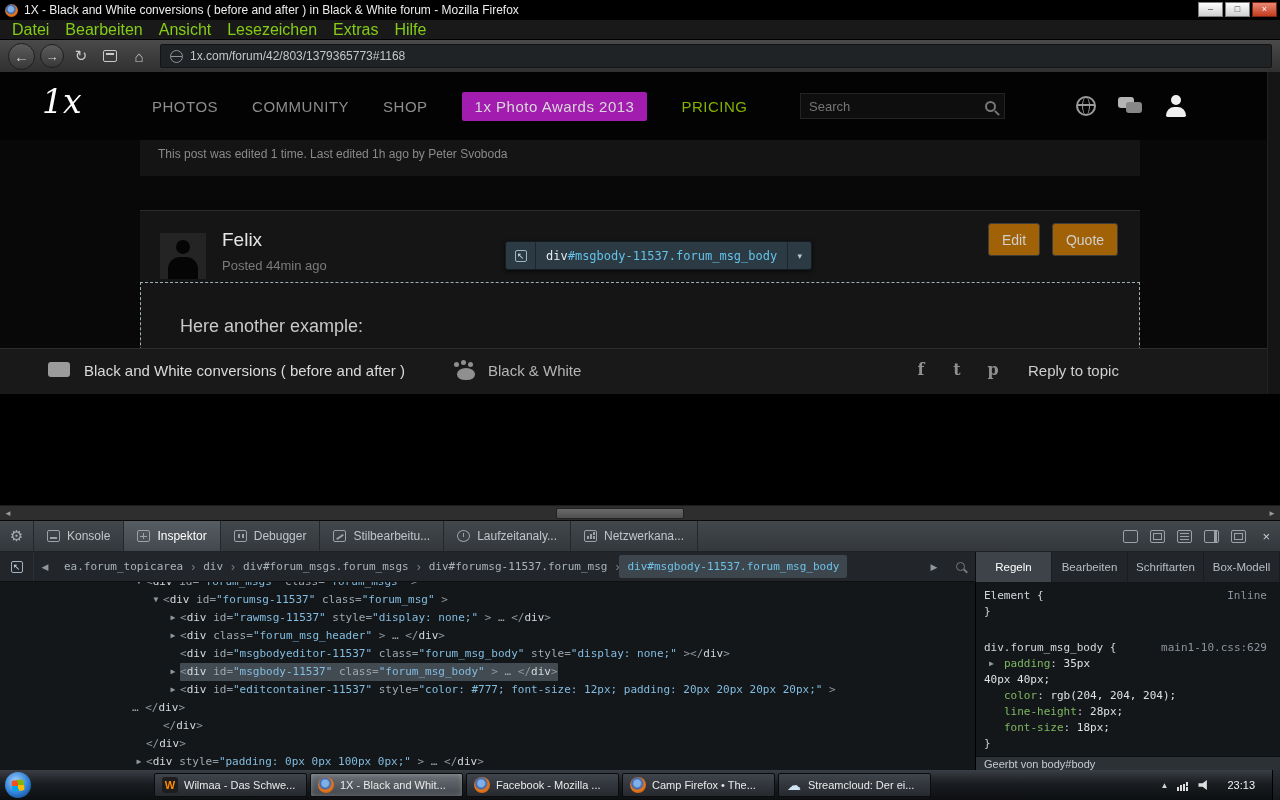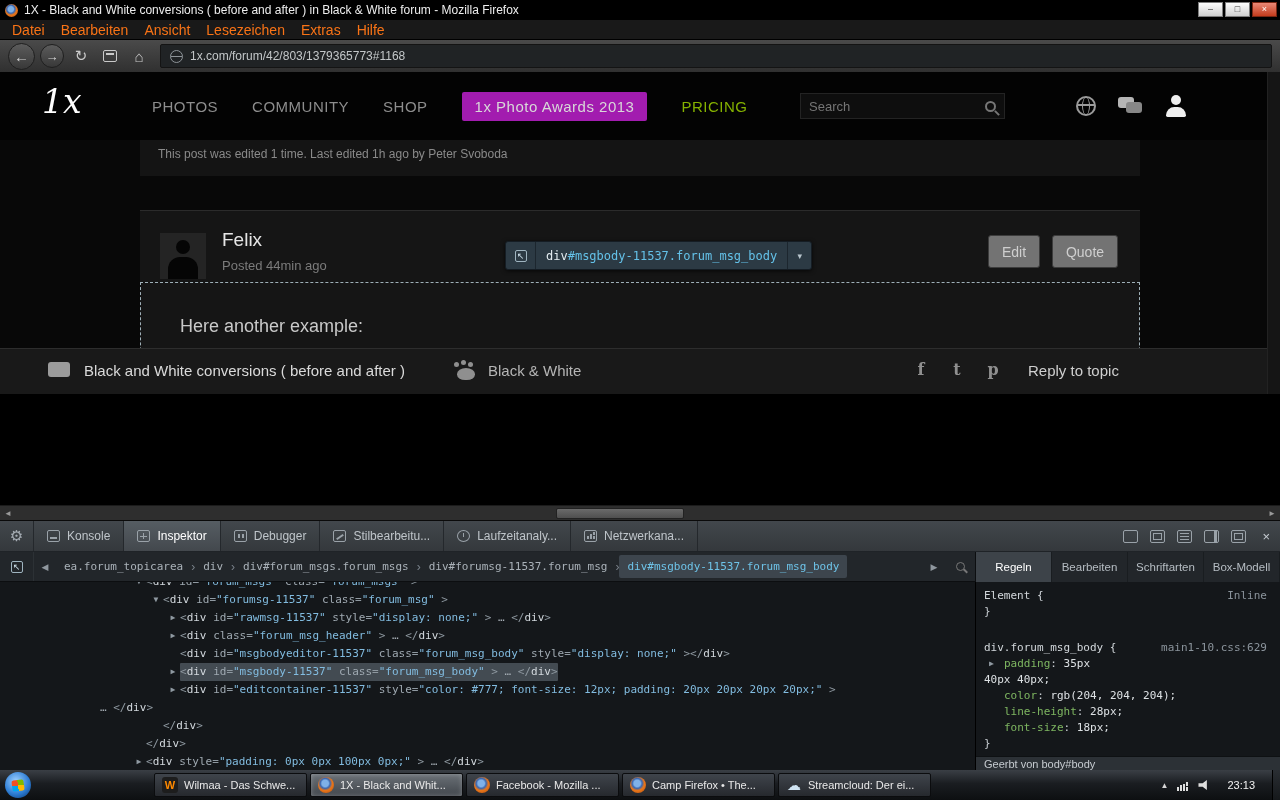--- a/index.html
+++ b/index.html
@@ -9,21 +9,21 @@
 
 .titlebar{position:absolute;top:0;left:0;width:100%;height:20px;background:#000;display:flex;align-items:center;gap:6px;padding-left:5px}
 .fx-ico{width:13px;height:13px;border-radius:50%;background:radial-gradient(circle at 45% 40%,#7fb1e8 0 25%,#3a67b0 38%,#e8761a 55%,#b44f0e 95%);flex:none}
 .title-text{color:#ededed;font-size:12px;white-space:nowrap}
 .win-controls{position:absolute;right:3px;top:2px;display:flex;gap:2px}
 .win-btn{width:25px;height:15px;border:1px solid #7d7d7d;background:linear-gradient(#fdfdfd,#cfcfcf);color:#333;font-size:9px;line-height:13px;text-align:center;cursor:default}
 .win-btn.close{background:linear-gradient(#e98876,#c43c1d);color:#fff;border-color:#7a2714}
 
 
 .menubar{position:absolute;top:20px;left:0;width:100%;height:20px;background:#191919;border-bottom:1px solid #000;display:flex;align-items:center;padding-left:4px}
-.menu-item{color:#f97316;font-size:14px;padding:1px 8px}
+.menu-item{color:#84cc16;font-size:16px;padding:1px 8px}
 
 
 .navbar{position:absolute;top:40px;left:0;width:100%;height:32px;background:linear-gradient(#4a4a4a,#303030);display:flex;align-items:center;padding:0 8px;gap:5px}
 .nav-btn{width:24px;height:24px;border-radius:50%;background:linear-gradient(#5c5c5c,#383838);border:1px solid #1f1f1f;color:#d3d3d3;font-size:13px;display:flex;align-items:center;justify-content:center;flex:none}
 .nav-btn.back{width:27px;height:27px;font-size:15px}
 .nav-btn.flat{border-radius:3px;background:transparent;border-color:transparent;color:#c9c9c9;font-size:15px}
 .pages-ico{width:14px;height:12px;border:1px solid #c9c9c9;border-radius:2px;position:relative}
 .pages-ico::after{content:"";position:absolute;left:2px;top:2px;right:2px;height:2px;background:#c9c9c9}
 .urlbar{flex:1;height:24px;margin-left:4px;background:#202325;border:1px solid #141414;border-radius:2px;display:flex;align-items:center;gap:7px;padding:0 9px;color:#c3c7c9;font-size:12px}
 .url-globe{width:13px;height:13px;border-radius:50%;border:1px solid #8d9398;position:relative;flex:none}
@@ -54,21 +54,21 @@
 .person-ico::before{content:"";position:absolute;left:7px;top:0;width:10px;height:10px;border-radius:50%;background:#efefef}
 .person-ico::after{content:"";position:absolute;left:2px;bottom:0;width:20px;height:10px;border-radius:10px 10px 2px 2px;background:#efefef}
 .prev-card{position:absolute;left:140px;top:62px;width:1000px;height:42px;background:#141414;z-index:1}
 .edit-notice{position:absolute;left:18px;top:13px;font-size:12px;color:#8a8a8a}
 .post-card{position:absolute;left:140px;top:138px;width:1000px;height:295px;background:#151515;border-top:1px solid #2b2b2b;z-index:1}
 .avatar{position:absolute;left:20px;top:22px;width:46px;height:46px;background:#242424;overflow:hidden}
 .avatar::before{content:"";position:absolute;left:16px;top:7px;width:14px;height:14px;border-radius:50%;background:#050505}
 .avatar::after{content:"";position:absolute;left:8px;top:24px;width:30px;height:22px;border-radius:12px 12px 0 0;background:#050505}
 .author{position:absolute;left:82px;top:18px;font-size:19px;color:#e5e5e5}
 .post-meta{position:absolute;left:82px;top:47px;font-size:13px;color:#7b7b7b}
-.btn{position:absolute;top:24px;height:33px;background:#737373;border:1px solid #3c3c3c;border-radius:3px;color:#cfcfcf;font-size:14px;display:flex;align-items:center;justify-content:center}
+.btn{position:absolute;top:12px;height:33px;background:#a16207;border:1px solid #3c3c3c;border-radius:3px;color:#cfcfcf;font-size:14px;display:flex;align-items:center;justify-content:center}
 .btn.edit{left:848px;width:52px}
 .btn.quote{left:912px;width:66px}
 .highlight-box{position:absolute;left:140px;top:210px;width:1000px;height:300px;border:1px dashed #9fb0b8;z-index:2}
 .post-body{position:absolute;left:180px;top:240px;font-size:18px;color:#c9c9c9;line-height:28px;z-index:3}
 .post-line{margin-bottom:28px;white-space:nowrap}
 .infobar{position:absolute;left:505px;top:169px;height:29px;background:#2c3a44;border:1px solid #151d24;border-radius:3px;display:flex;align-items:center;box-shadow:0 1px 4px rgba(0,0,0,.7);z-index:6}
 .infobar .pick{width:30px;height:100%;display:flex;align-items:center;justify-content:center;border-right:1px solid #1c262e}
 .pick-ico{width:12px;height:12px;border:1px solid #9fb4c0;border-radius:2px;color:#cfe2ec;font-size:9px;line-height:10px;text-align:center;display:inline-block}
 .infobar .node{padding:0 10px;font-family:"DejaVu Sans Mono",monospace;font-size:12px;white-space:nowrap}
 .infobar .node .tag{color:#e4ecf1}
@@ -372,21 +372,21 @@
             <span class="code">&lt;<span class="t">div</span> <span class="a">id</span>=<span class="v">"msgbodyeditor-11537"</span> <span class="a">class</span>=<span class="v">"forum_msg_body"</span> <span class="a">style</span>=<span class="v">"display: none;"</span> &gt;&lt;/<span class="t">div</span>&gt;</span>
           </div>
           <div class="m-line sel" style="padding-left:166px">
             <span class="tw">▶</span>
             <span class="code">&lt;<span class="t">div</span> <span class="a">id</span>=<span class="v">"msgbody-11537"</span> <span class="a">class</span>=<span class="v">"forum_msg_body"</span> &gt; <span class="e">…</span> &lt;/<span class="t">div</span>&gt;</span>
           </div>
           <div class="m-line" style="padding-left:166px">
             <span class="tw">▶</span>
             <span class="code">&lt;<span class="t">div</span> <span class="a">id</span>=<span class="v">"editcontainer-11537"</span> <span class="a">style</span>=<span class="v">"color: #777; font-size: 12px; padding: 20px 20px 20px 20px;"</span> &gt;</span>
           </div>
-          <div class="m-line" style="padding-left:86px">
+          <div class="m-line" style="padding-left:118px">
             <span class="tw"></span>
             <span class="code"><span class="e">…</span> &lt;/<span class="t">div</span>&gt;</span>
           </div>
           <div class="m-line" style="padding-left:149px">
             <span class="tw"></span>
             <span class="code">&lt;/<span class="t">div</span>&gt;</span>
           </div>
           <div class="m-line" style="padding-left:132px">
             <span class="tw"></span>
             <span class="code">&lt;/<span class="t">div</span>&gt;</span>

